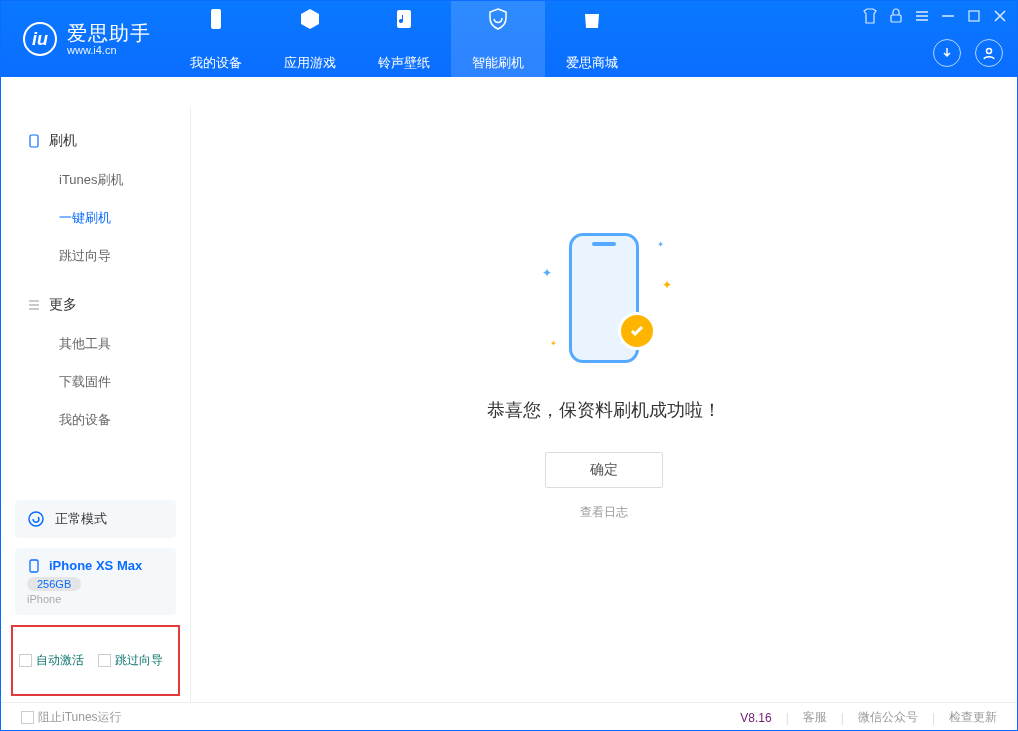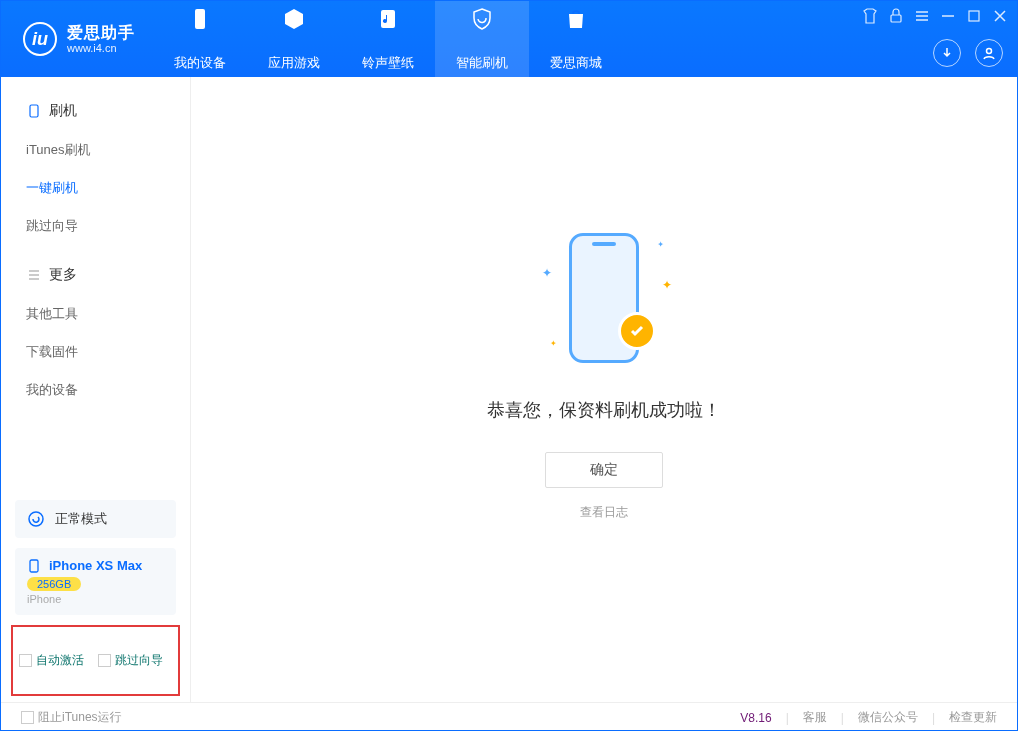--- a/index.html
+++ b/index.html
@@ -3,46 +3,46 @@
 <meta charset="utf-8">
 <style>
 * { margin: 0; padding: 0; box-sizing: border-box; font-family: "Microsoft YaHei", Arial, sans-serif; }
 body { background: #fff; width: 1018px; height: 731px; overflow: hidden; border: 1px solid #0a6dff; }
 
 
 .header { height: 76px; background: linear-gradient(180deg, #0a78ff 0%, #0a6dff 100%); display: flex; align-items: center; color: #fff; position: relative; }
 .logo-area { display: flex; align-items: center; padding: 0 18px 0 22px; }
 .logo-icon { width: 34px; height: 34px; border: 2px solid #fff; border-radius: 50%; display: flex; align-items: center; justify-content: center; font-weight: bold; font-size: 18px; font-style: italic; margin-right: 10px; }
 .logo-text { display: flex; flex-direction: column; line-height: 1.1; }
-.logo-title { font-size: 16px; font-weight: bold; letter-spacing: 1px; }
+.logo-title { font-size: 20px; font-weight: normal; letter-spacing: 1px; }
 .logo-sub { font-size: 11px; opacity: 0.9; }
 .tabs { display: flex; height: 100%; }
 .tab { width: 94px; height: 100%; display: flex; flex-direction: column; align-items: center; justify-content: center; cursor: pointer; font-size: 13px; gap: 23px; }
 .tab.active { background: rgba(255,255,255,0.15); }
 .tab-icon { width: 24px; height: 24px; display: flex; align-items: center; justify-content: center; }
 .tab-icon svg { width: 24px; height: 24px; fill: #fff; }
 .header-right { position: absolute; right: 8px; top: 6px; display: flex; gap: 8px; align-items: center; }
 .hr-icon { width: 18px; height: 18px; cursor: pointer; opacity: 0.85; display: flex; align-items: center; justify-content: center; }
 .hr-icon svg { stroke: #fff; fill: none; }
 .header-right2 { position: absolute; right: 14px; bottom: 10px; display: flex; gap: 14px; }
 .circ-btn { width: 28px; height: 28px; border: 1.5px solid rgba(255,255,255,0.7); border-radius: 50%; display: flex; align-items: center; justify-content: center; cursor: pointer; }
 .circ-btn svg { stroke: #fff; fill: none; width: 16px; height: 16px; }
 
 
 .body { display: flex; height: 625px; }
-.sidebar { width: 190px; border-right: 1px solid #eee; padding-top: 18px; display: flex; flex-direction: column; position: relative; }
+.sidebar { width: 190px; border-right: 1px solid #eee; padding-top: 18px; display: flex; flex-direction: column; position: relative; margin-top: 30px; }
 .sb-group { padding-left: 26px; font-size: 14px; color: #333; margin-bottom: 4px; display: flex; align-items: center; gap: 8px; height: 32px; }
 .sb-group-icon { width: 14px; height: 14px; }
-.sb-item { padding-left: 25px; height: 38px; display: flex; align-items: center; font-size: 13px; color: #666; cursor: pointer; }
+.sb-item { padding-left: 58px; height: 38px; display: flex; align-items: center; font-size: 13px; color: #666; cursor: pointer; }
 .sb-item.active { color: #0a6dff; }
 .sb-spacer { flex: 1; }
 .device-card { margin: 4px 14px 10px 14px; background: #f5f8fb; border-radius: 4px; padding: 10px 12px; font-size: 13px; display: flex; align-items: center; gap: 10px; color: #333; }
 .device-card2 { margin: 0 14px 10px 14px; background: #f5f8fb; border-radius: 4px; padding: 10px 12px; font-size: 13px; }
 .device-name { color: #0a6dff; font-weight: bold; font-size: 13px; display: flex; align-items: center; gap: 8px; }
-.device-badge { display: inline-block; background: #fde047; color: #0a6dff; border-radius: 10px; padding: 1px 10px; font-size: 11px; margin-top: 4px; }
+.device-badge { display: inline-block; background: #e5e5e5; color: #0a6dff; border-radius: 10px; padding: 1px 10px; font-size: 11px; margin-top: 4px; }
 .device-sub { color: #aaa; font-size: 11px; margin-top: 2px; }
 .checkbox-row { border: 2px solid #e23b3b; margin: 0 10px 6px 10px; padding: 25px 6px; display: flex; gap: 14px; align-items: center; font-size: 12px; color: #0f766e; }
 .cb { width: 13px; height: 13px; border: 1px solid #ccc; display: inline-block; margin-right: 4px; vertical-align: middle; }
 
 
 .main { flex: 1; position: relative; display: flex; flex-direction: column; align-items: center; justify-content: center; }
 .illus { width: 160px; height: 160px; position: relative; margin-bottom: 20px; margin-top: -40px; }
 .phone { position: absolute; left: 50%; top: 50%; transform: translate(-50%,-50%); width: 70px; height: 130px; border: 3px solid #55aaff; border-radius: 14px; background: #eaf4ff; }
 .phone::before { content:''; position:absolute; top:6px; left:50%; transform:translateX(-50%); width:24px; height:4px; background:#55aaff; border-radius:2px; }
 .check-badge { position: absolute; right: 28px; bottom: 28px; width: 38px; height: 38px; background: #ffb400; border-radius: 50%; display: flex; align-items: center; justify-content: center; border: 3px solid #fff; }

